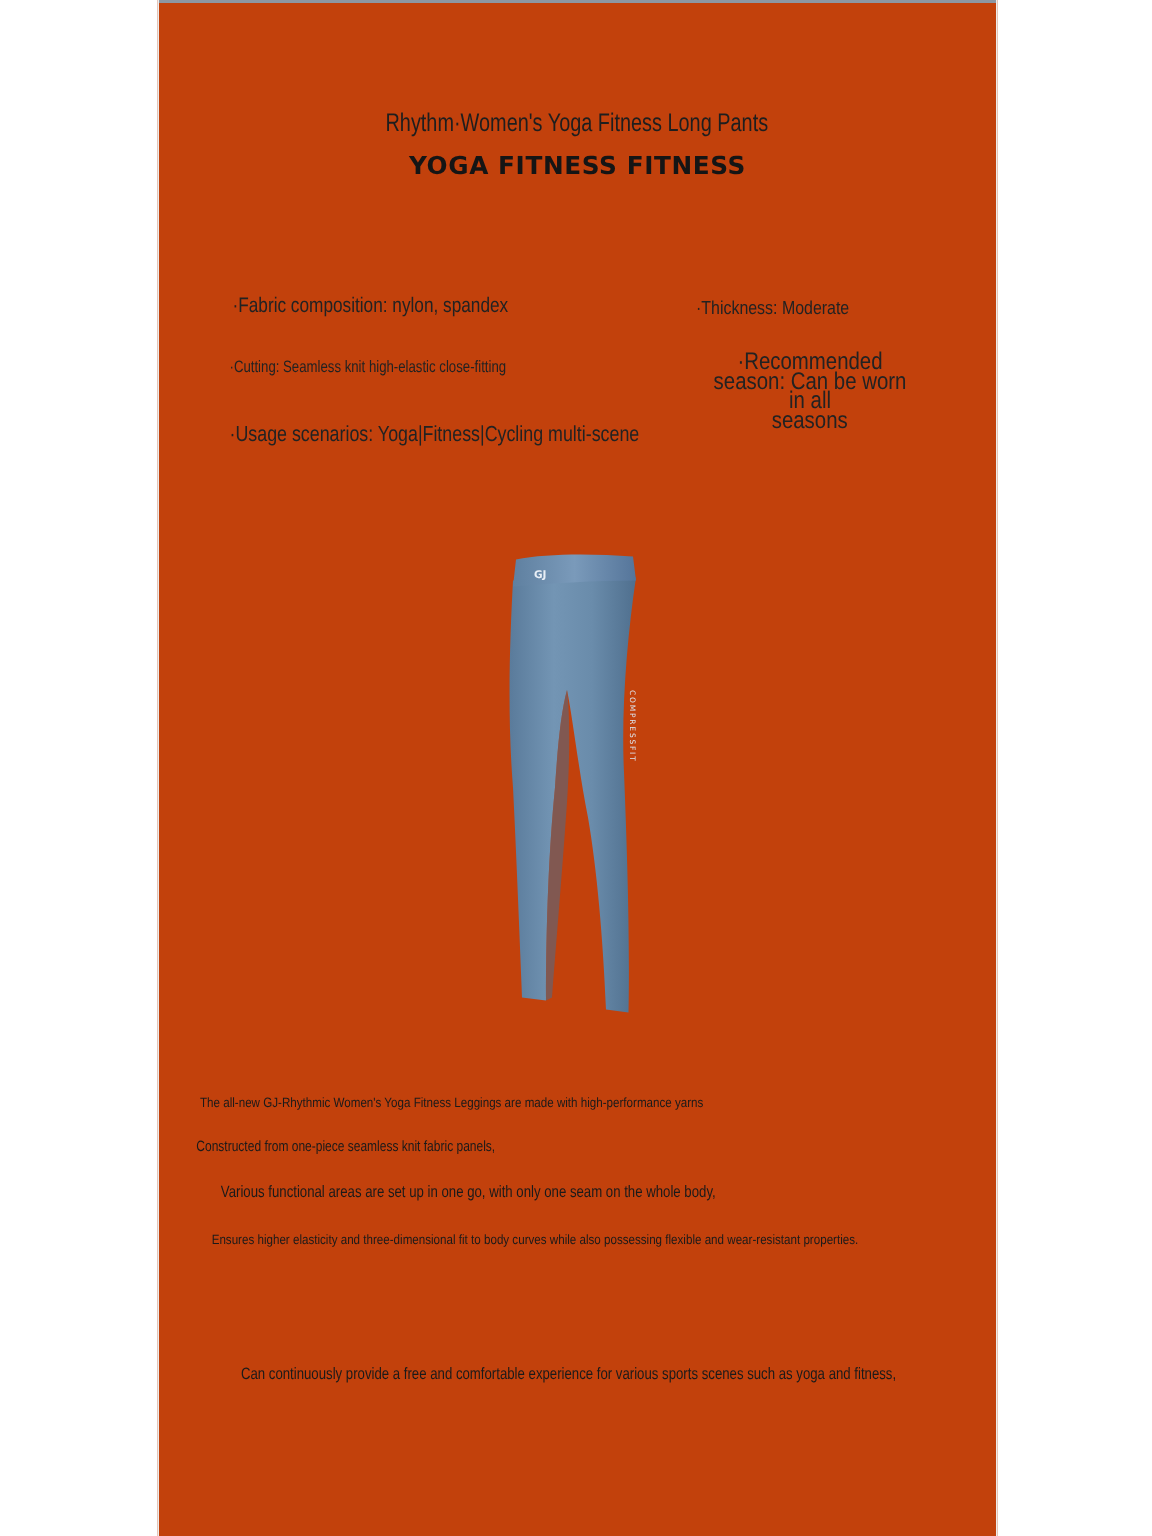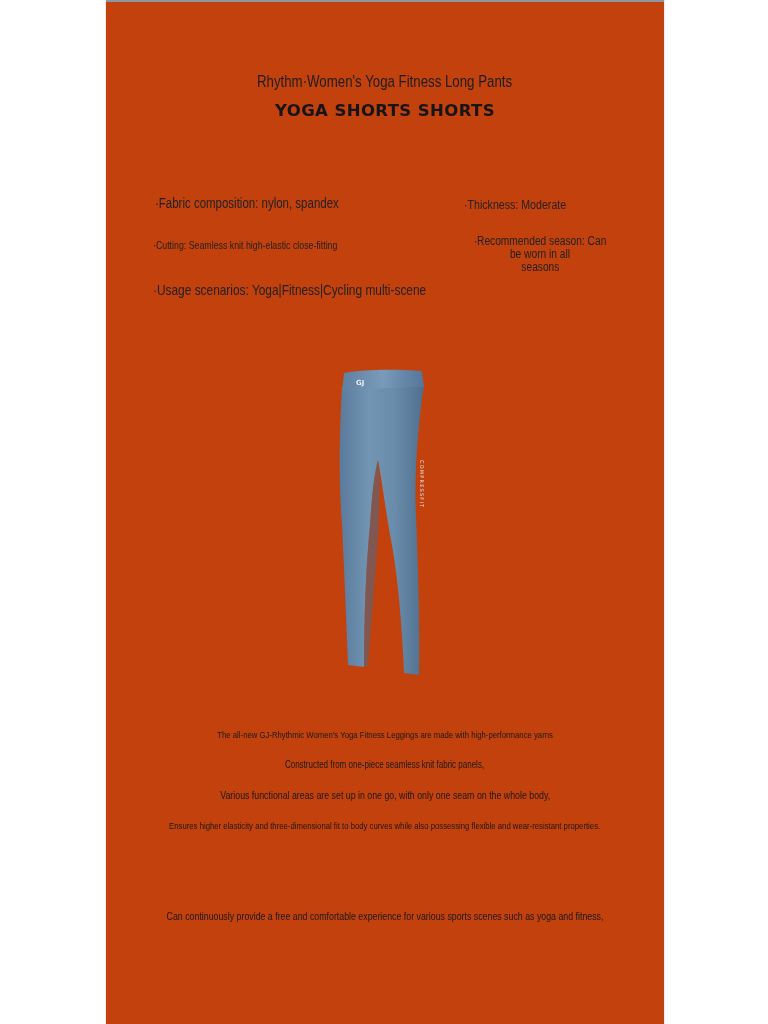--- a/index.html
+++ b/index.html
@@ -66,40 +66,40 @@
     .spec-cutting { left: 47px; top: 239px; font-size: 11px; transform: scaleX(0.80); }
     .spec-usage { left: 47px; top: 282px; font-size: 14.5px; transform: scaleX(0.82); }
     .spec-thickness { left: 358px; top: 198px; font-size: 12.5px; transform: scaleX(0.85); }
     .spec-season {
       position: absolute;
       left: 354px;
       top: 235px;
       width: 160px;
       text-align: center;
       font-family: "Liberation Sans", sans-serif;
-      font-size: 12px;
+      font-size: 16px;
       line-height: 13px;
       color: #222;
     }
     .spec-season > span {
       display: inline-block;
       transform: scaleX(0.85);
     }
     .product-image {
       position: absolute;
       left: 228px;
       top: 365px;
       width: 100px;
       height: 320px;
     }
     .desc {
       position: absolute;
       left: 0;
       width: 100%;
-      text-align: center;
+      text-align: left;
       font-family: "Liberation Sans", sans-serif;
       color: #1a1a1a;
       white-space: nowrap;
     }
     .desc > span { display: inline-block; }
     .d-s { font-size: 9px; }
     .d-s > span { transform: scaleX(0.86); }
     .d-m { font-size: 11px; }
     .d-m > span { transform: scaleX(0.80); }
     .d-l { font-size: 10px; }
@@ -110,21 +110,21 @@
 </head>
 <body>
 
 <div class="page">
   <div class="top-line"></div>
 
   <div class="center-line title narrow">
     <span>Rhythm·Women's Yoga Fitness Long Pants</span>
   </div>
   <div class="center-line subtitle">
-    <span>YOGA SHORTS SHORTS</span>
+    <span>YOGA FITNESS FITNESS</span>
   </div>
 
   <div class="spec spec-fabric">·Fabric composition: nylon, spandex</div>
   <div class="spec spec-cutting">·Cutting: Seamless knit high-elastic close-fitting</div>
   <div class="spec spec-usage">·Usage scenarios: Yoga|Fitness|Cycling multi-scene</div>
   <div class="spec spec-thickness">·Thickness: Moderate</div>
   <div class="spec-season">
     <span>·Recommended season: Can be worn in all</span><br>
     <span>seasons</span>
   </div>

